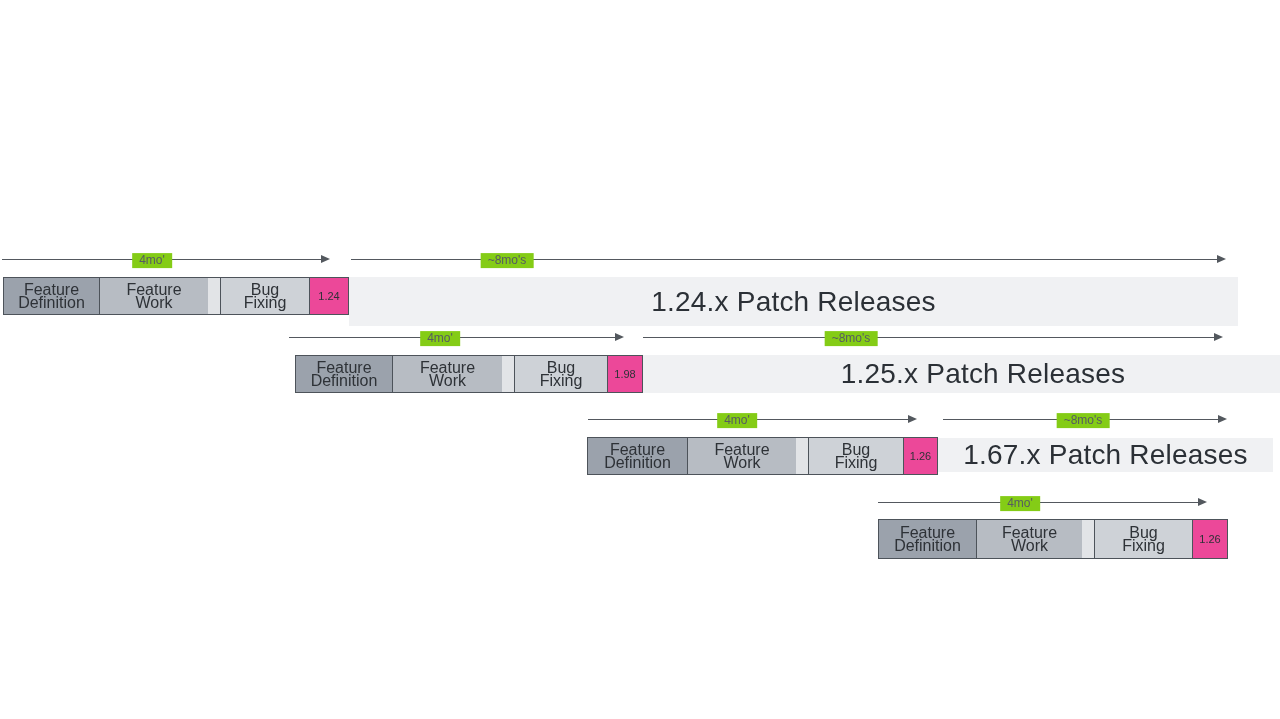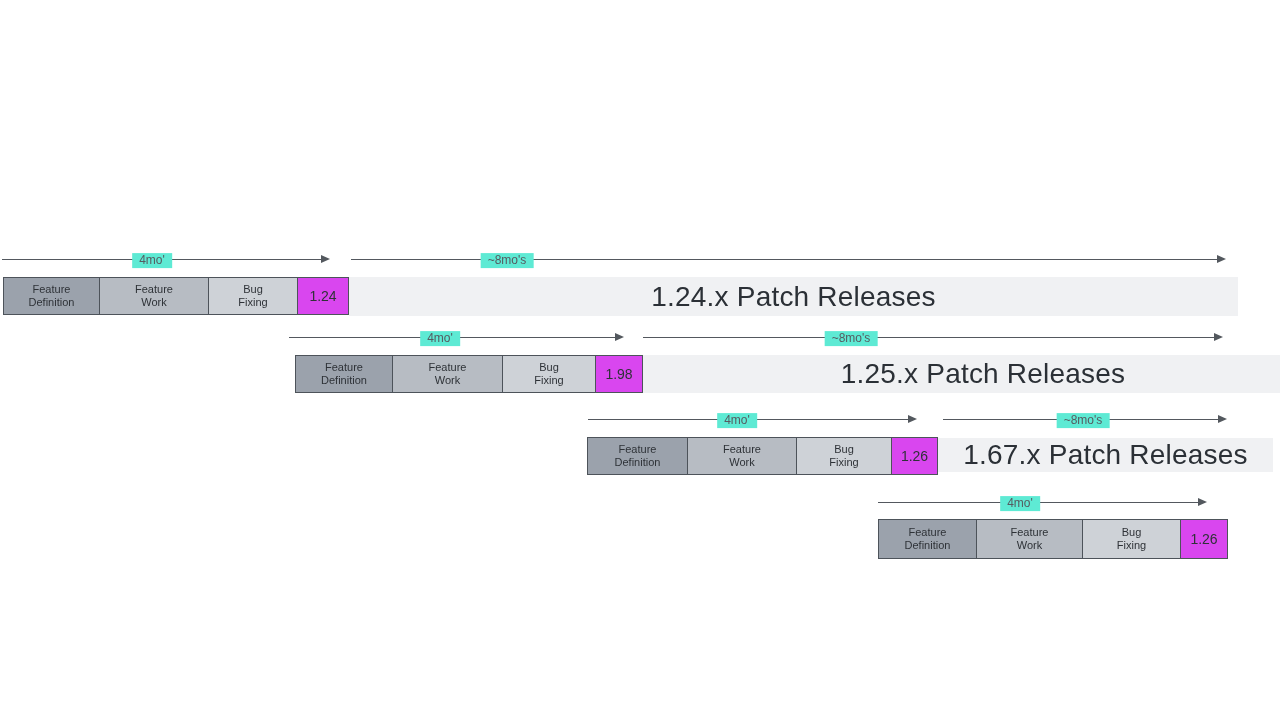--- a/index.html
+++ b/index.html
@@ -17,39 +17,39 @@
     border-top:1.8px solid #53585e;
   }
   .arrow .head{
     position:absolute;right:0;top:1px;width:0;height:0;
     border-left:9px solid #53585e;
     border-top:4.5px solid transparent;
     border-bottom:4.5px solid transparent;
   }
   .arrow .alabel{
     position:absolute;top:50%;transform:translate(-50%,-46%);
-    background:#5eead4;padding:0 7px;
+    background:#84cc16;padding:0 7px;
     font-size:12px;color:#565b61;white-space:nowrap;line-height:15px;
   }
 
   
   .boxes{
     position:absolute;display:flex;box-sizing:border-box;
     border:1.5px solid #4d535a;background:#e2e4e7;
   }
   .pbox{
     box-sizing:border-box;display:flex;align-items:center;justify-content:center;
-    text-align:center;font-size:11px;line-height:13px;color:#2e3237;
+    text-align:center;font-size:16px;line-height:13px;color:#2e3237;
     white-space:pre-line;
   }
   .pbox + .pbox{border-left:1.5px solid #4d535a;}
   .fd{background:#9ba2ac;}
   .fw{background:#b7bcc3;}
-  .bf{background:#ced2d7;}
-  .ver{background:#d946ef;flex:1;font-size:14px;}
+  .bf{background:#ced2d7;margin-left:12px;}
+  .ver{background:#ec4899;flex:1;font-size:11px;}
 
   
   .band{
     position:absolute;background:#f0f1f3;
     display:flex;align-items:center;justify-content:center;
   }
   .band .ptext{
     font-size:28px;color:#2b3036;letter-spacing:0.2px;white-space:nowrap;
   }
 </style>
@@ -71,21 +71,21 @@
     </div>
     <div class="boxes" style="left:3px;top:277px;width:346px;height:38px;">
       <div class="pbox fd" style="width:95px;">Feature
 Definition</div>
       <div class="pbox fw" style="width:109px;">Feature
 Work</div>
       <div class="pbox bf" style="width:89px;">Bug
 Fixing</div>
       <div class="pbox ver">1.24</div>
     </div>
-    <div class="band" style="left:349px;top:277px;width:889px;height:39px;">
+    <div class="band" style="left:349px;top:277px;width:889px;height:49px;">
       <span class="ptext">1.24.x Patch Releases</span>
     </div>
   </div>
 
   <div>
     <div class="arrow" style="left:289px;top:332px;width:335px;">
       <span class="line"></span>
       <span class="head"></span>
       <span class="alabel" style="left:151px;">4mo'</span>
     </div>

